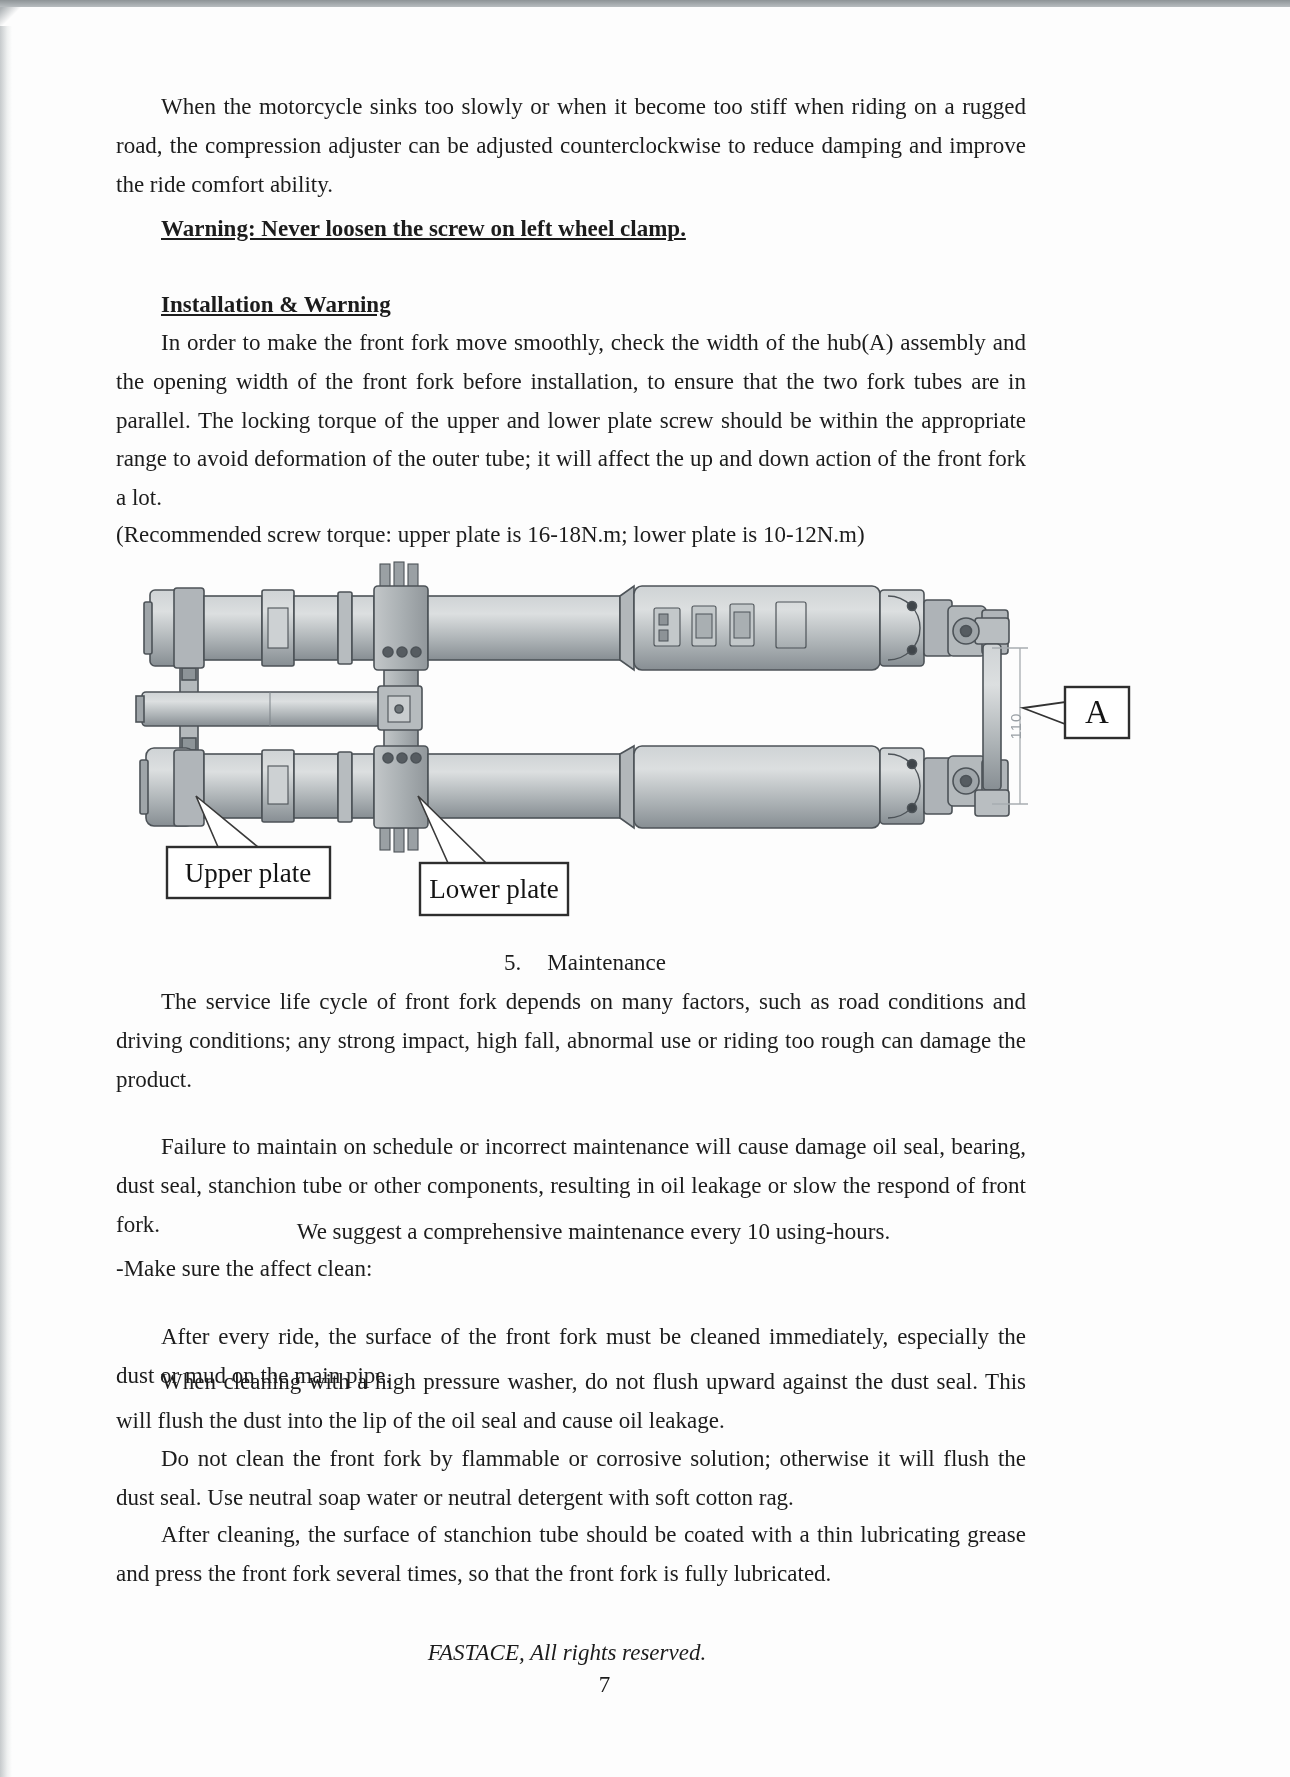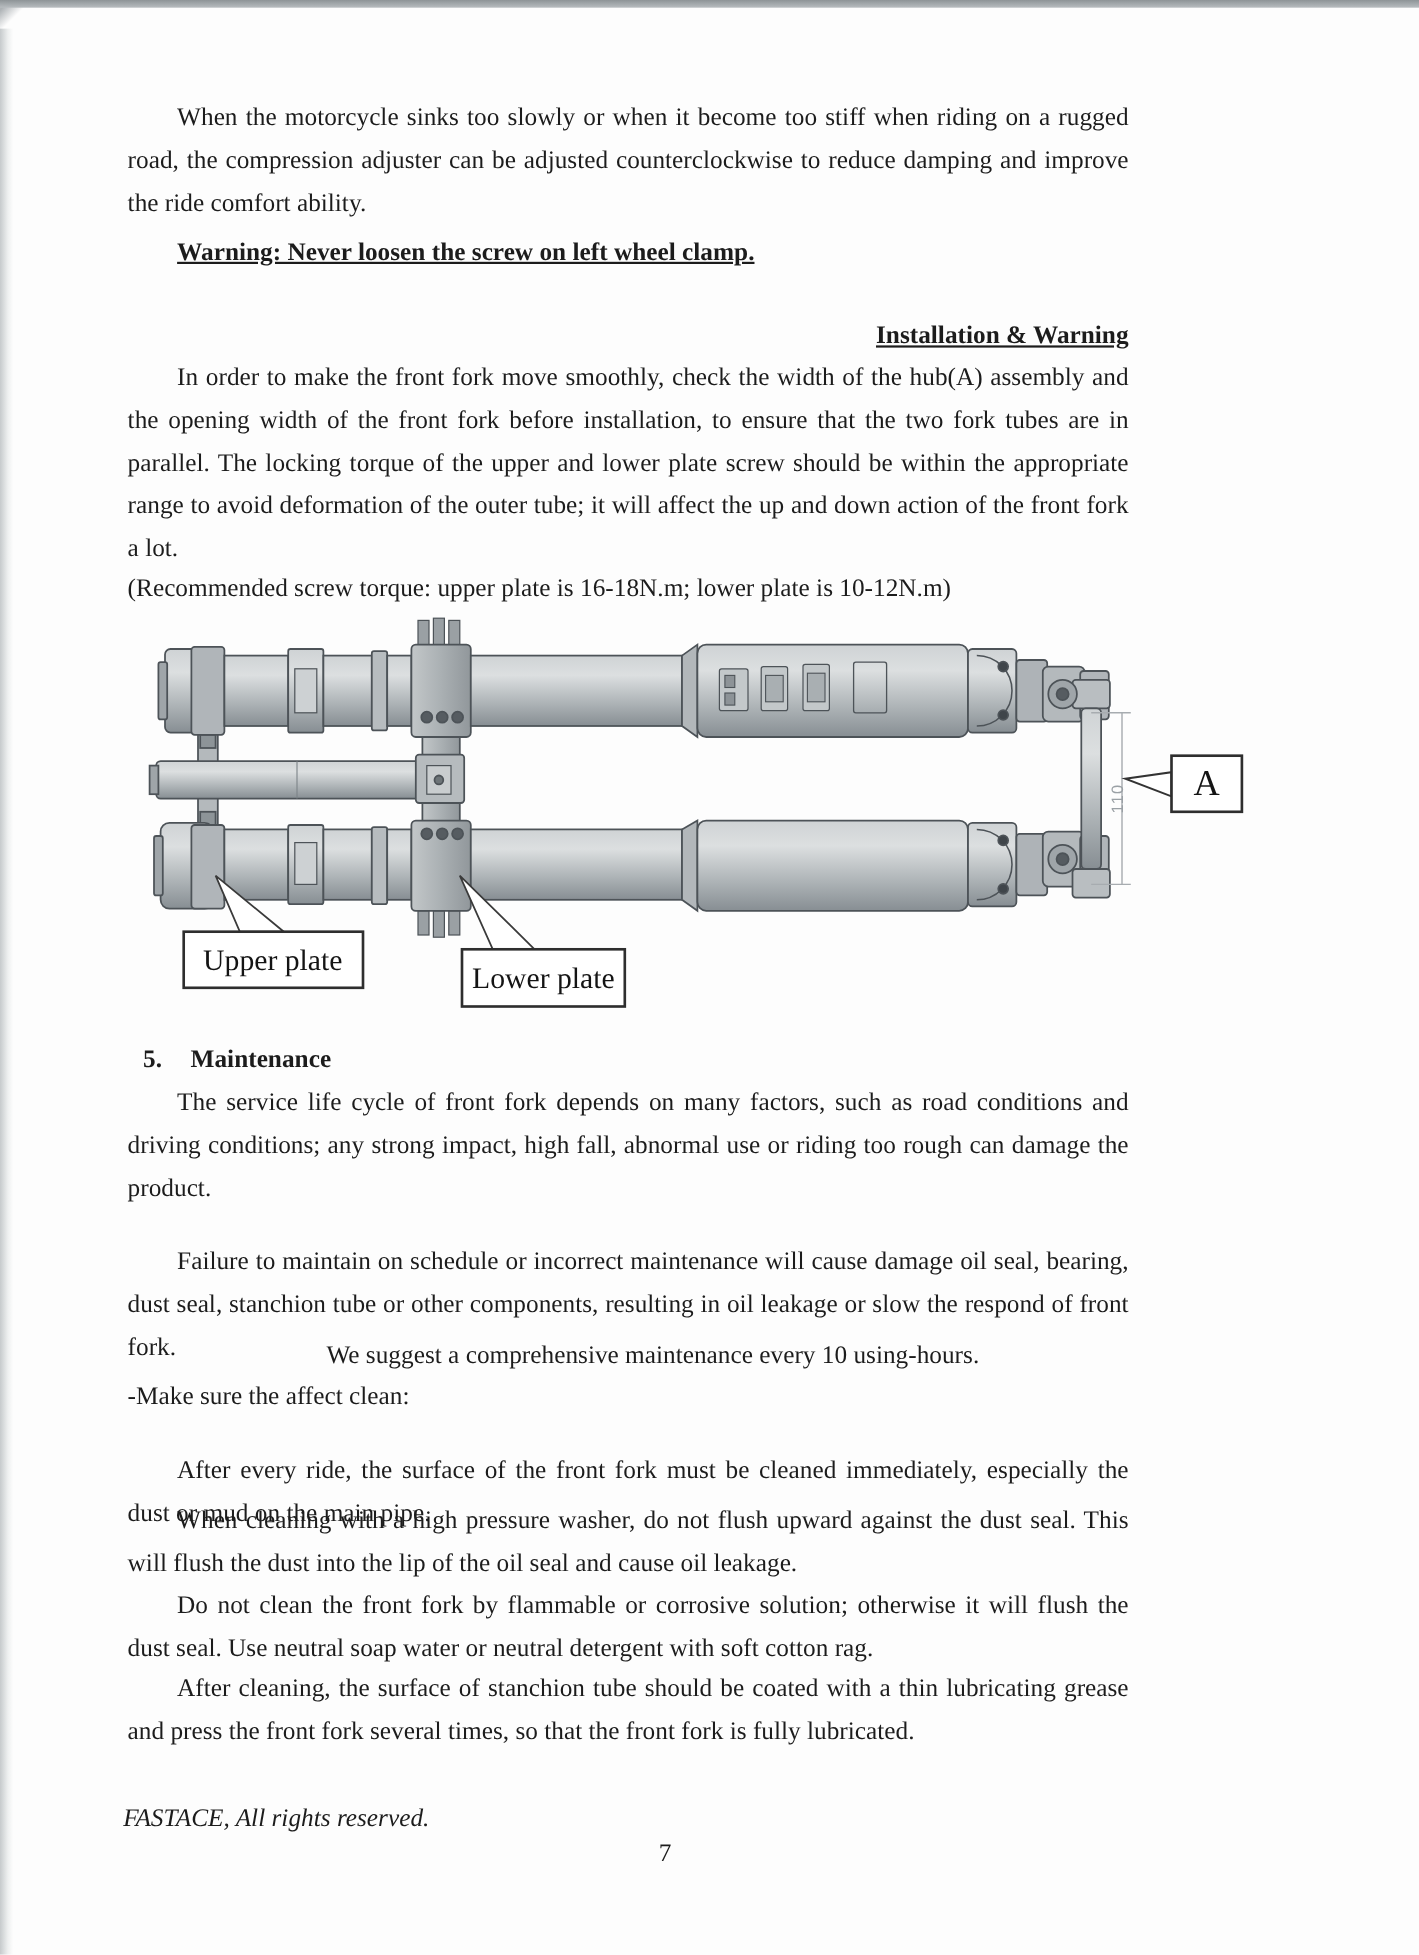--- a/index.html
+++ b/index.html
@@ -10,43 +10,43 @@
   .edge-top{position:absolute;left:0;top:0;width:1290px;height:7px;
     background:linear-gradient(#8e9497,#b8bdc0);z-index:5;}
   .edge-left{position:absolute;left:0;top:0;width:12px;height:1777px;
     background:linear-gradient(90deg,#c6cacc,#eef0f0 60%,#fdfdfd);z-index:4;}
   .corner{position:absolute;left:0;top:0;width:26px;height:26px;
     background:linear-gradient(135deg,#aeb3b6 18%,#fdfdfd 55%);z-index:4;}
   .blk{position:absolute;left:112px;width:910px;margin:4px;
     font-size:23px;line-height:38.8px;text-align:justify;}
   .ind{text-indent:45px;}
   .bold{font-weight:bold;text-decoration:underline;}
-  .h5{display:block;font-weight:bold;text-align:left;padding-left:14px;}
+  .h5{display:block;font-weight:normal;text-align:center;padding-left:14px;}
   .h5 .gap{margin-left:26px;}
   .figure-svg{position:absolute;left:130px;top:556px;}
   .fig-label{font-family:"Liberation Serif", serif;font-size:27px;fill:#141414;}
   .fig-a{font-family:"Liberation Serif", serif;font-size:33px;fill:#141414;}
   .fig-dim{font-family:"Liberation Sans", sans-serif;font-size:15px;fill:#9aa0a5;letter-spacing:1px;}
   .footer{position:absolute;left:112px;top:1638px;width:910px;margin:0;
-    font-size:23px;line-height:30px;font-style:italic;text-align:left;}
+    font-size:23px;line-height:30px;font-style:italic;text-align:center;}
   .pageno{position:absolute;left:112px;top:1670px;width:910px;margin:0;
     font-size:23px;line-height:30px;text-align:center;padding-left:75px;box-sizing:border-box;}
 </style>
 </head>
 <body>
 
 <div class="edge-top"></div>
 <div class="edge-left"></div>
 <div class="corner"></div>
 
 <p class="blk ind" style="top:84px">When the motorcycle sinks too slowly or when it become too stiff when riding on a rugged road, the compression adjuster can be adjusted counterclockwise to reduce damping and improve the ride comfort ability.</p>
 
 <p class="blk ind bold" style="top:206px">Warning: Never loosen the screw on left wheel clamp.</p>
 
-<p class="blk ind bold" style="top:282px;text-align:right">Installation &amp; Warning</p>
+<p class="blk ind bold" style="top:282px;text-align:left">Installation &amp; Warning</p>
 
 <p class="blk ind" style="top:320px">In order to make the front fork move smoothly, check the width of the hub(A) assembly and the opening width of the front fork before installation, to ensure that the two fork tubes are in parallel. The locking torque of the upper and lower plate screw should be within the appropriate range to avoid deformation of the outer tube; it will affect the up and down action of the front fork a lot.</p>
 
 <p class="blk" style="top:512px;text-align:left">(Recommended screw torque: upper plate is 16-18N.m; lower plate is 10-12N.m)</p>
 
 <svg class="figure-svg" width="1030" height="372" viewBox="0 0 1030 372">
   <defs>
     <linearGradient id="gTube" x1="0" y1="0" x2="0" y2="1">
       <stop offset="0" stop-color="#cfd3d5"></stop>
       <stop offset="0.28" stop-color="#dcdfe0"></stop>

